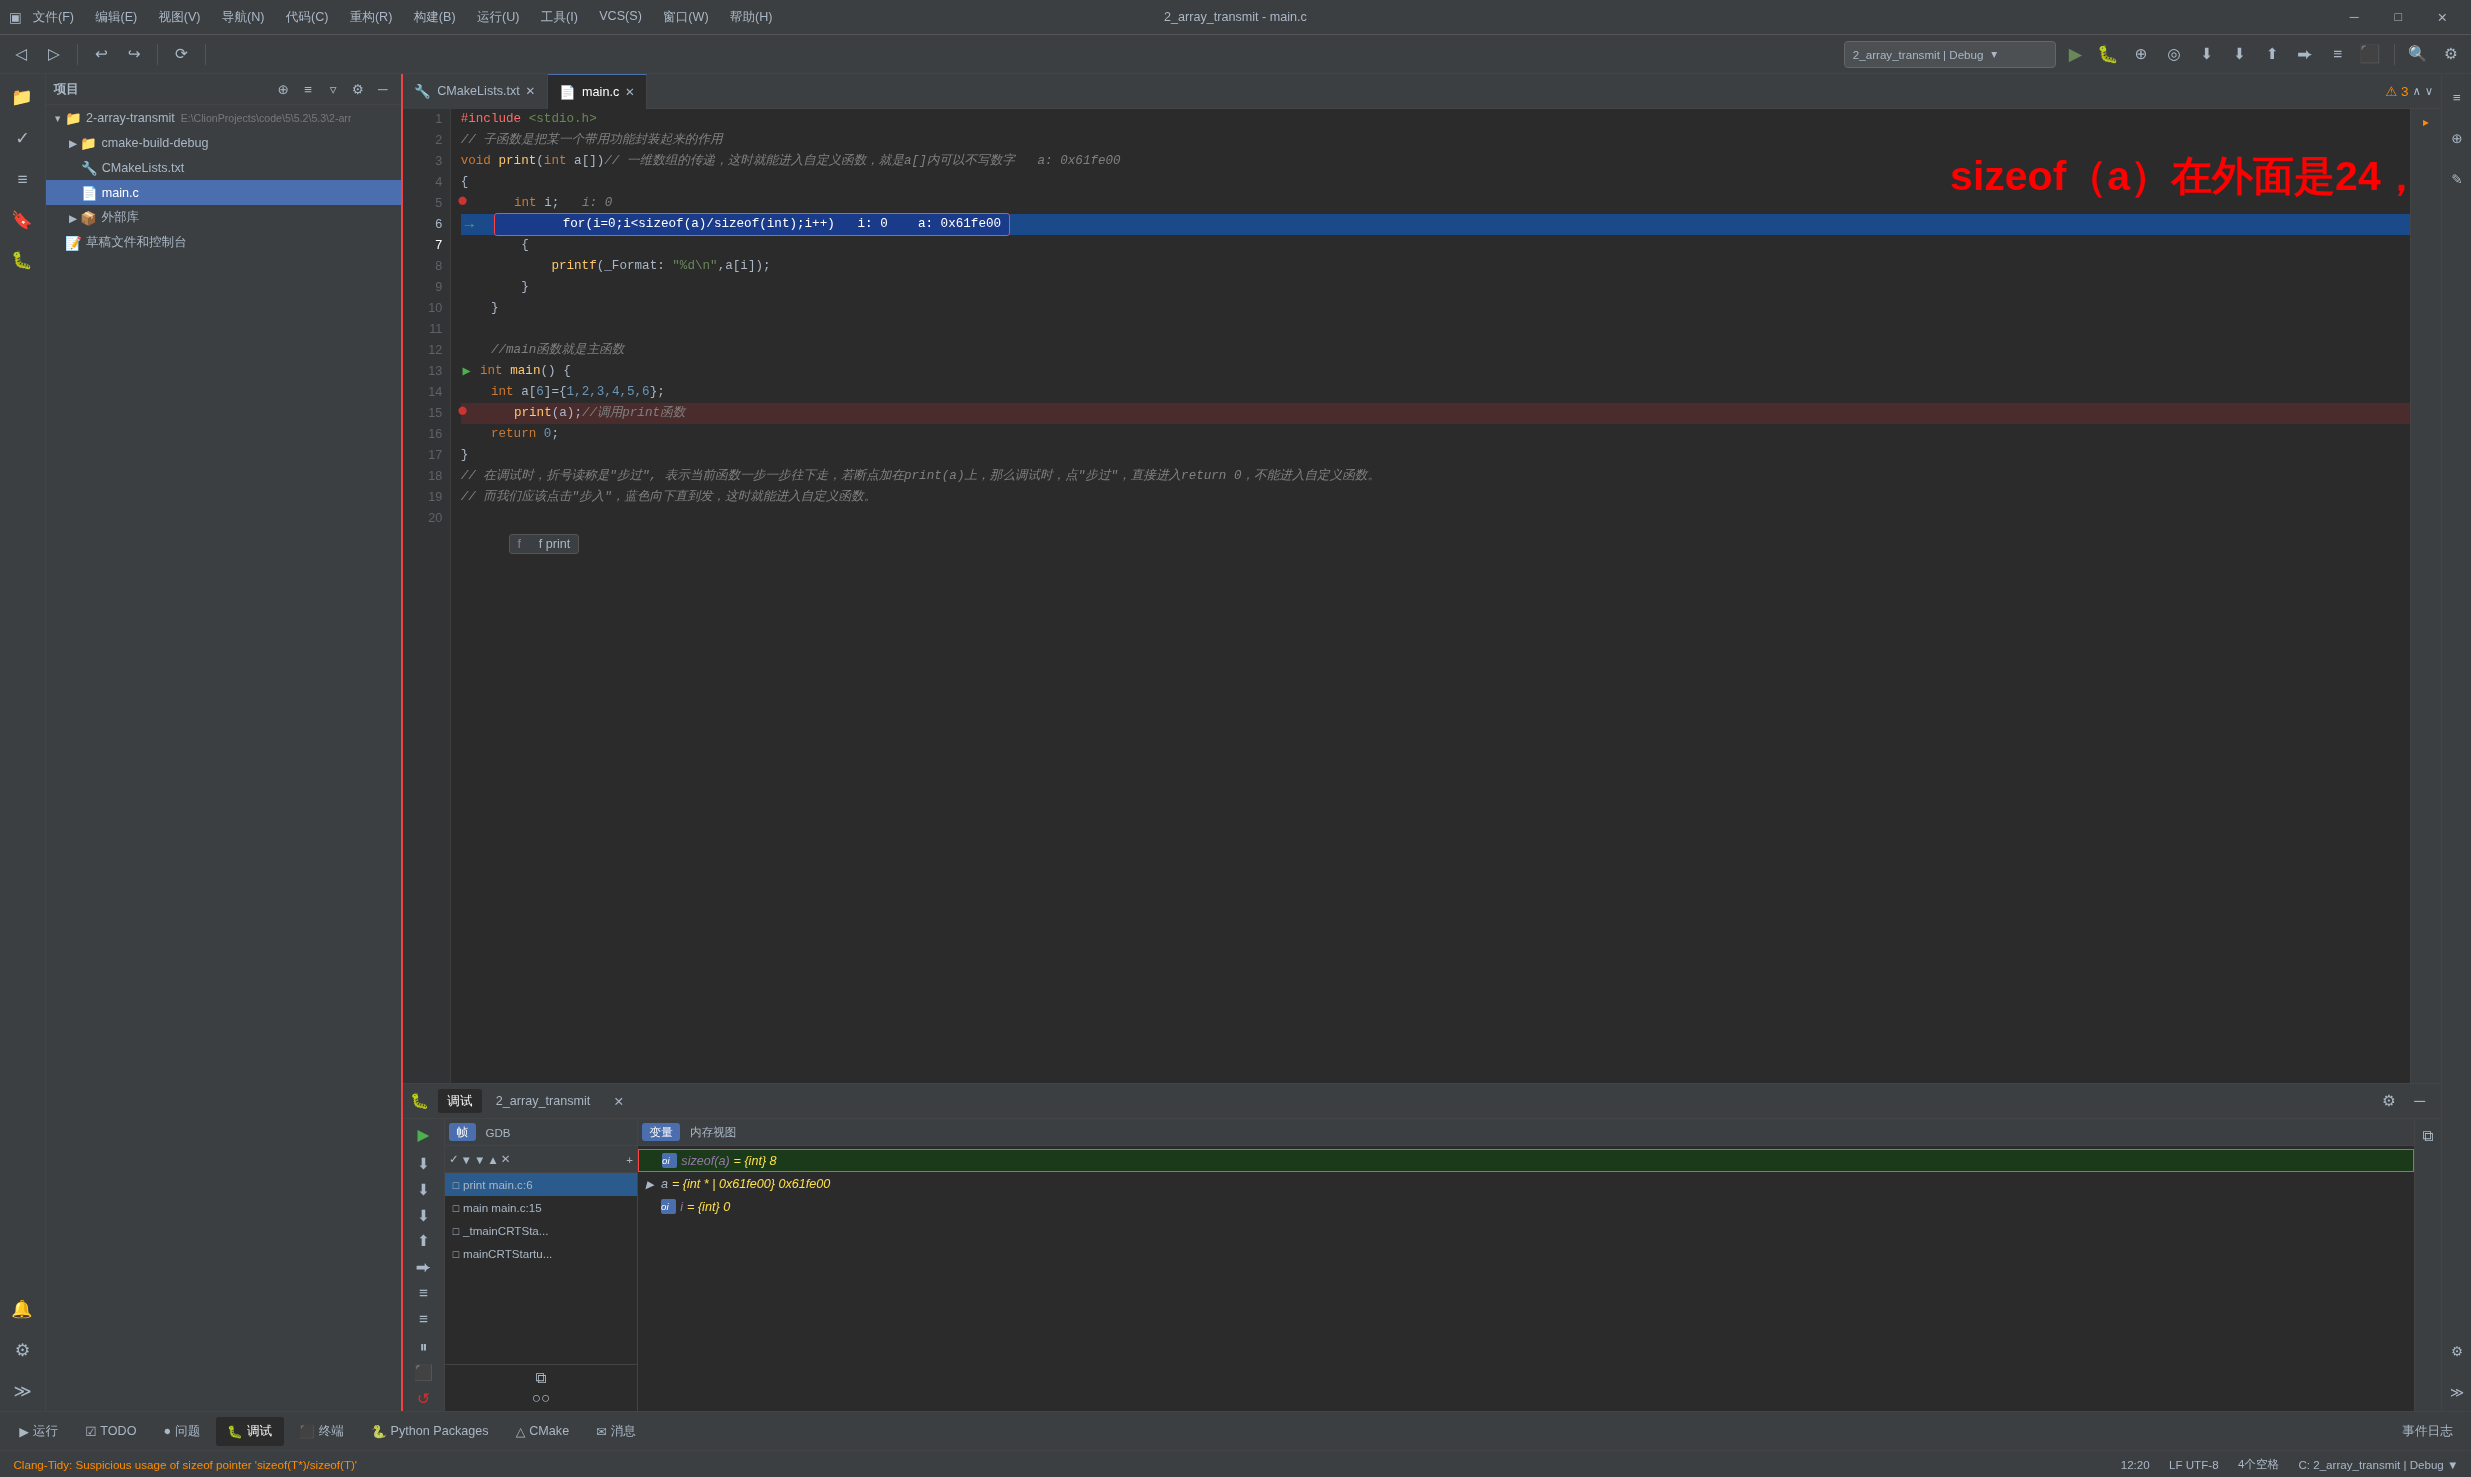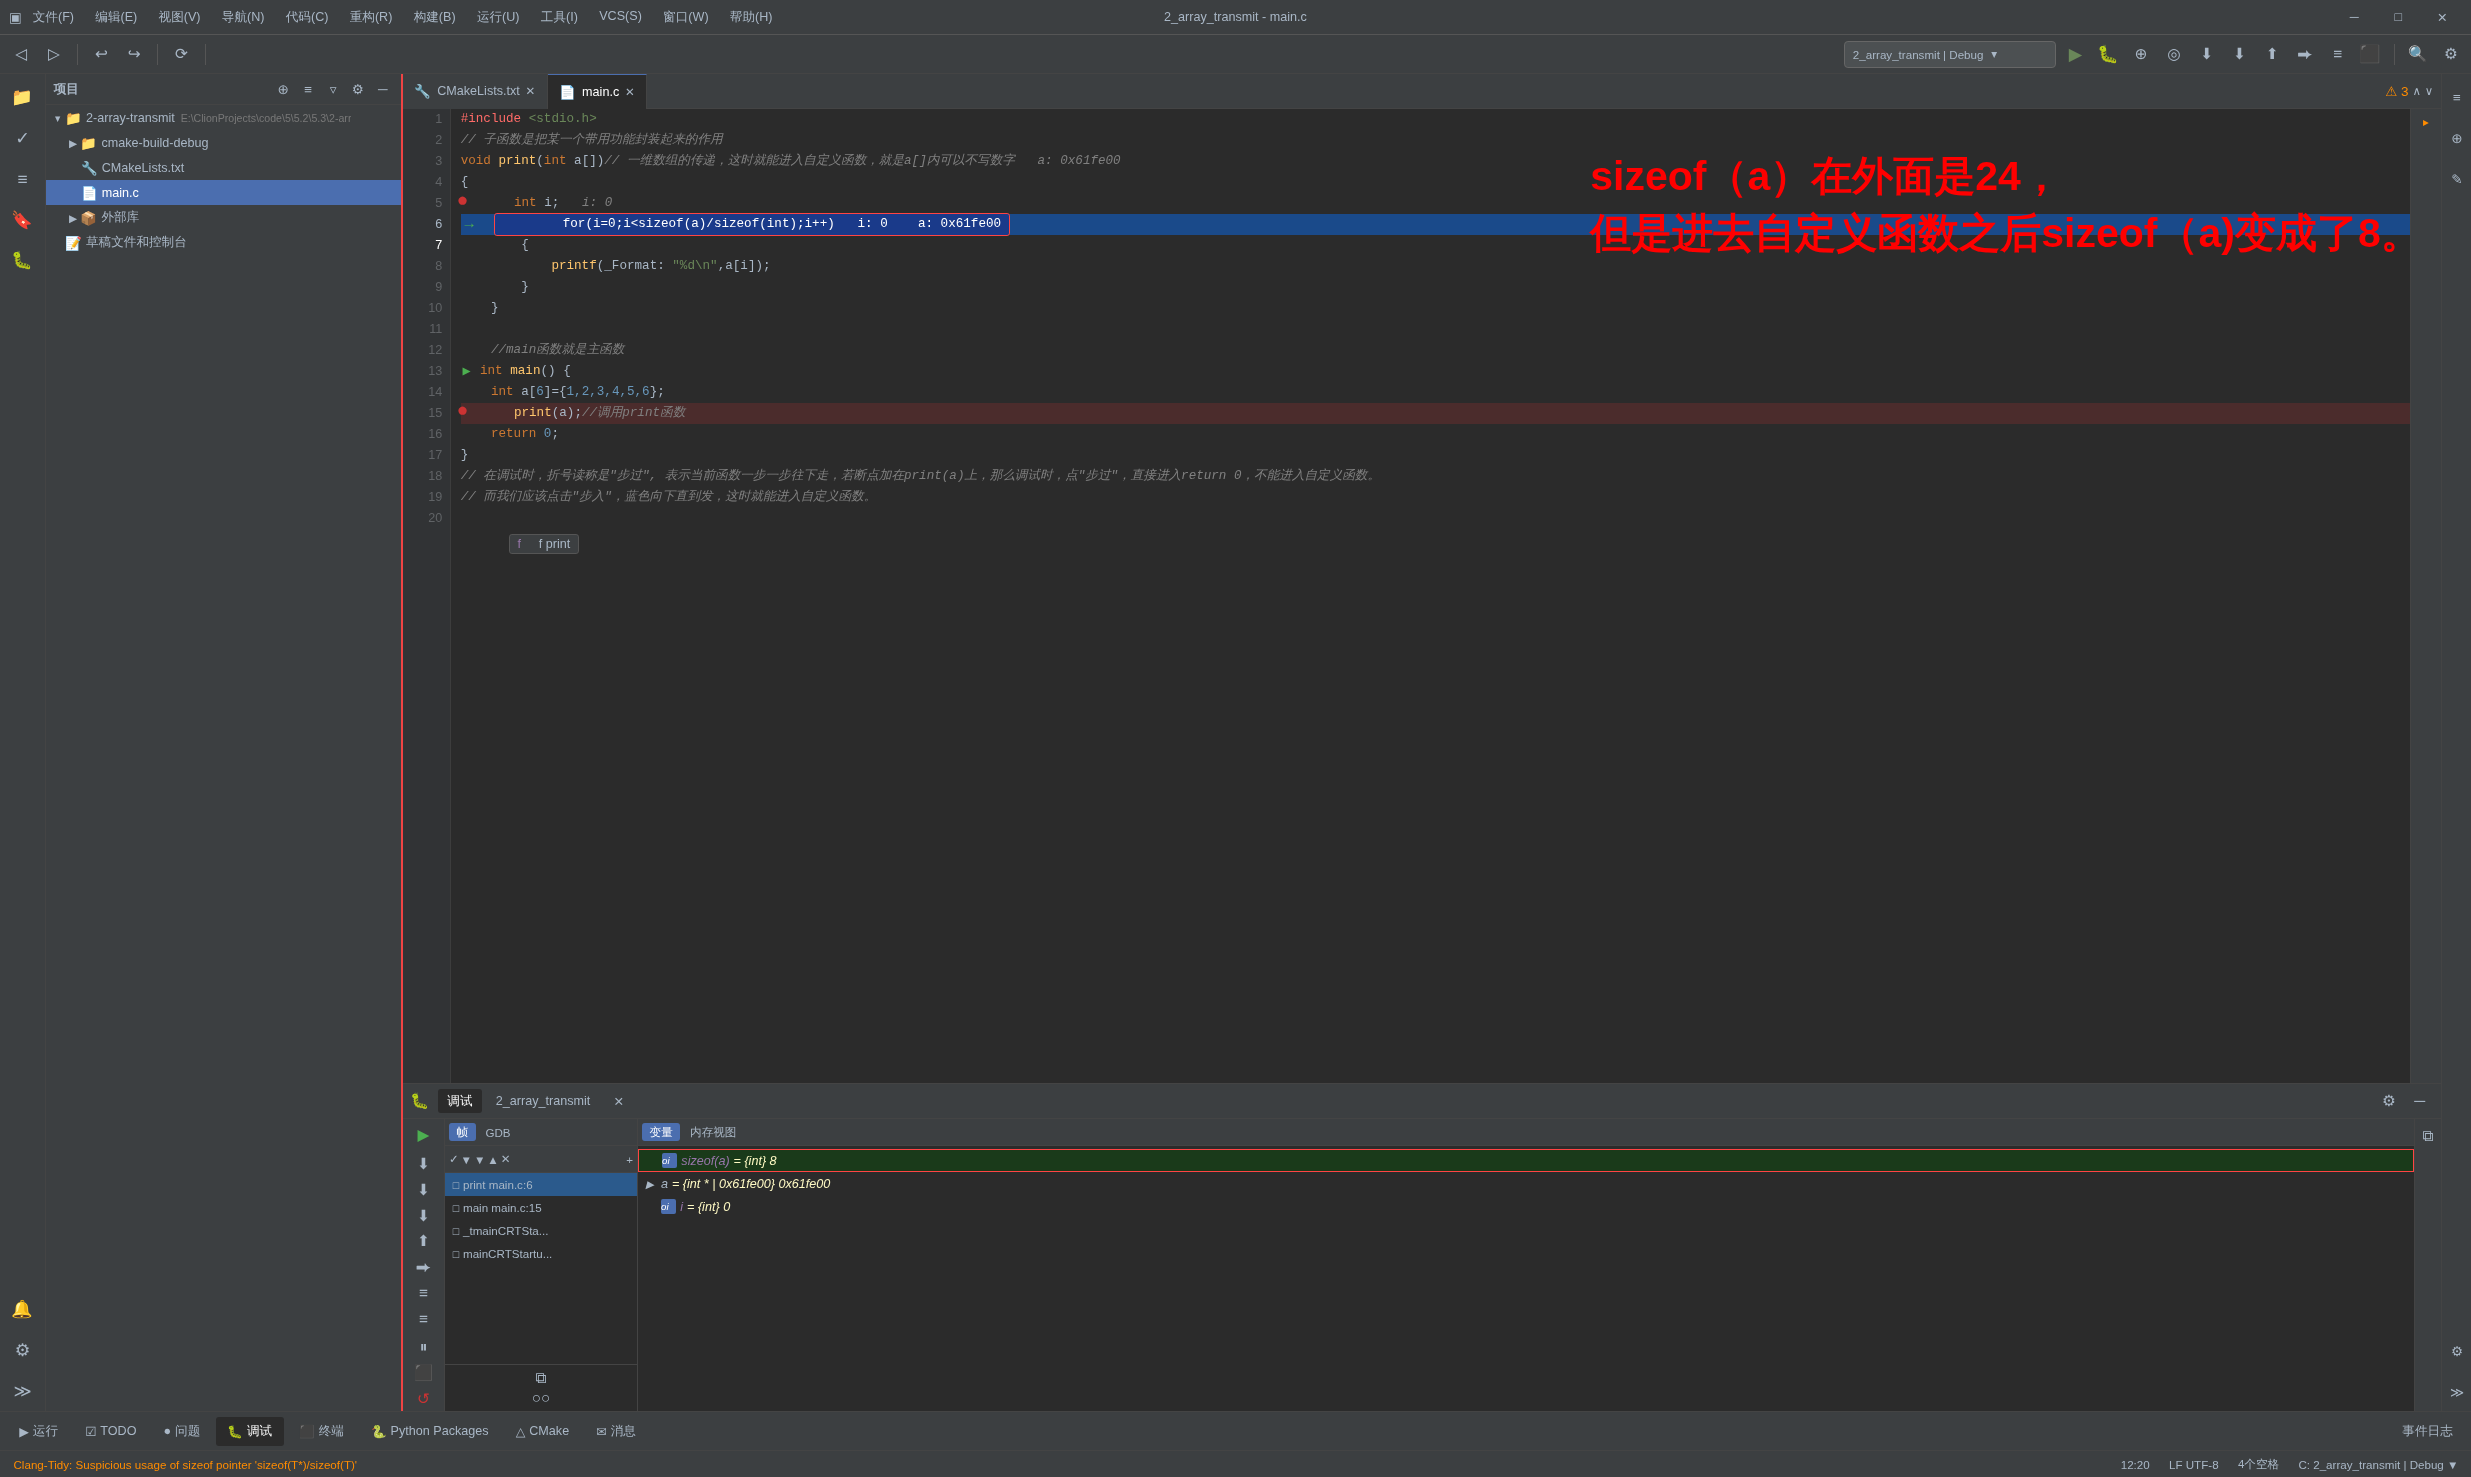--- a/index.html
+++ b/index.html
@@ -70,21 +70,21 @@
     .bottom-panel { height: 328px; background: #2b2b2b; border-top: 1.9px solid #444; display: flex; flex-direction: column; }
     .bottom-tabs { display: flex; align-items: center; height: 35px; background: #3c3f41; border-bottom: 1px solid #444; padding: 0 7.7px; gap: 3.9px; }
     .bottom-tab { padding: 3.9px 9.7px; cursor: pointer; font-size: 12.6px; color: #a9b7c6; border-radius: 2.9px; }
     .bottom-tab.active { background: #2b2b2b; color: #fff; }
     .var-tab { padding: 1.9px 7.7px; cursor: pointer; font-size: 11.6px; border-radius: 2.9px; color: #a9b7c6; }
     .var-tab.active { background: #4b6eaf; color: #fff; }
     .var-item { display: flex; align-items: center; padding: 1.9px 7.7px; height: 23px; cursor: pointer; }
     .var-item.selected { background: #1a3a1a; border: 1px solid #ff4444; }
     .var-expand { width: 15.4px; color: #a9b7c6; font-size: 10.6px; }
     .var-name { color: #9876aa; font-size: 12.6px; }
-    .var-value { color: #fef9c3; font-size: 12.6px; margin-left: 3.9px; }
+    .var-value { color: #fde047; font-size: 12.6px; margin-left: 3.9px; }
     .frame-item { display: flex; align-items: center; padding: 1.9px 7.7px; height: 23px; cursor: pointer; font-size: 11.6px; }
     .frame-item.active { background: #2b5a8c; }
     .frame-icon { margin-right: 3.9px; font-size: 10.6px; }
 
     
     .status-bar { height: 27px; background: #3c3f41; border-top: 1px solid #444; display: flex; align-items: center; padding: 0 7.7px; gap: 7.7px; font-size: 11.6px; color: #a9b7c6; }
     .status-item { padding: 0 5.8px; cursor: pointer; }
     .status-warning { color: #ff8c00; }
 
     
@@ -373,21 +373,20 @@
             <div class="popup-func">
               <span style="color:#9876aa;">f</span>
               <span style="margin-left:14px;">f  print</span>
             </div>
           </div>
         </div>
       </div>
 
       <div class="debug-overlay">
         <div>sizeof（a）在外面是24，</div>
-        <div>但是进去自定义函数之后sizeof（a)变成了8。</div>
       </div>
 
       <div class="right-icons">
         <div style="color:#ff8c00; font-size:11.6px; padding: 1.9px;">▸</div>
       </div>
     </div>
 
     <div class="bottom-panel">
 
       <div class="bottom-tabs">

